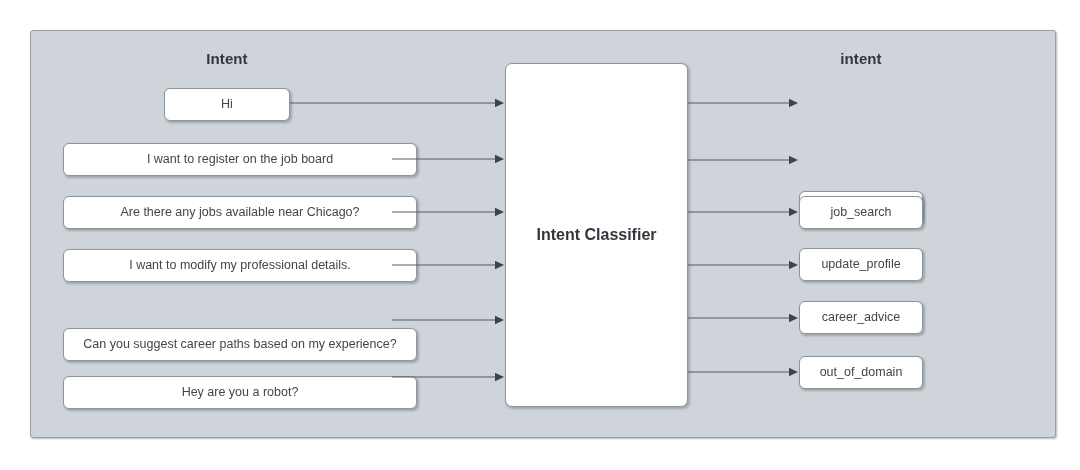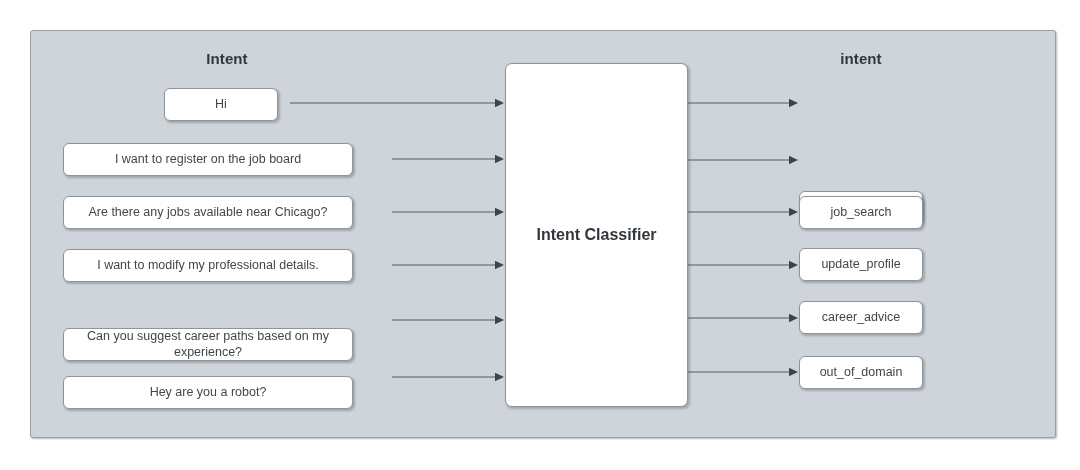--- a/index.html
+++ b/index.html
@@ -64,26 +64,26 @@
     align-items: center;
     justify-content: center;
     color: #40464d;
     font-size: 12.5px;
     text-align: center;
     line-height: 1.25;
     padding: 0 6px;
   }
   .msg-node {
     left: 63px;
-    width: 290px;
+    width: 354px;
     height: 33px;
   }
   .msg-node.short {
     left: 164px;
-    width: 114px;
+    width: 126px;
   }
   .intent-node {
     left: 799px;
     width: 124px;
     height: 33px;
   }
   
   #classifier {
     position: absolute;
     left: 505px;

